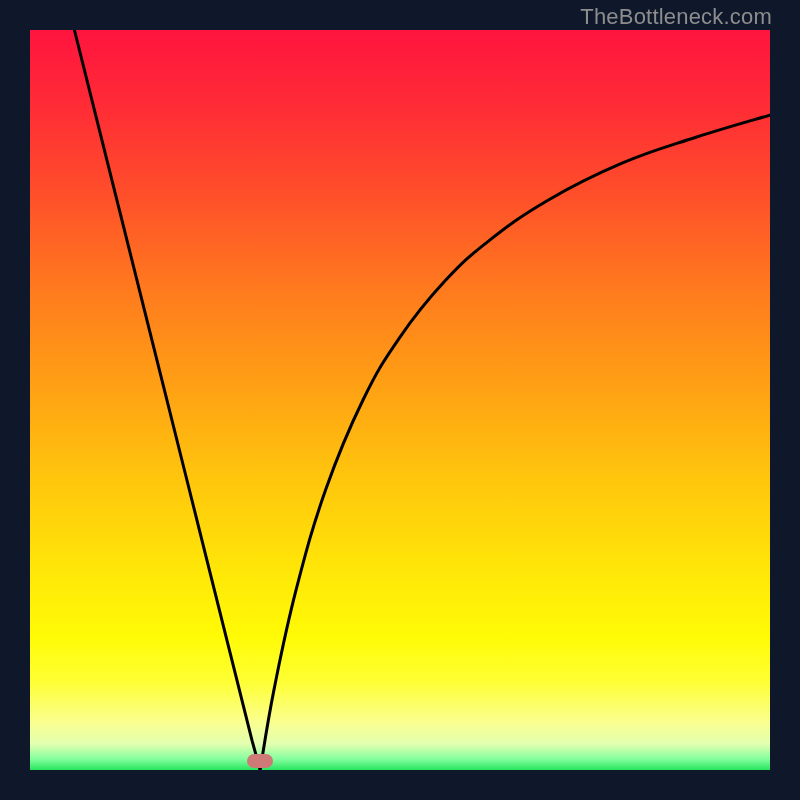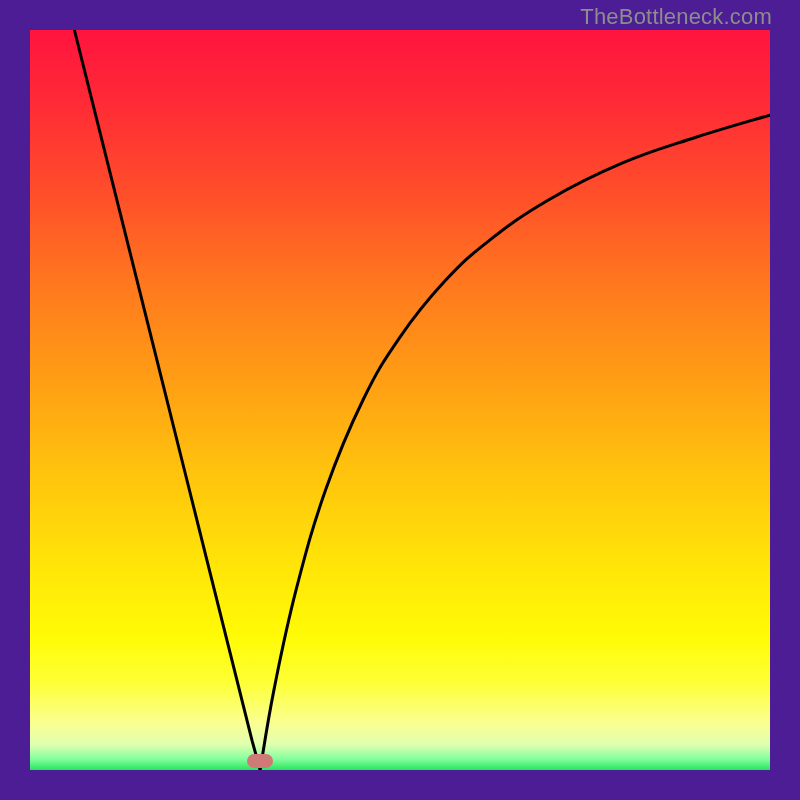--- a/index.html
+++ b/index.html
@@ -1,21 +1,21 @@
 <!DOCTYPE html>
 <html><head>
 <meta charset="utf-8">
 <style>
   * { margin: 0; padding: 0; box-sizing: border-box; }
   html, body { width: 800px; height: 800px; background: #000; overflow: hidden; }
   .frame {
     position: absolute;
     top: 0; left: 0;
     width: 800px; height: 800px;
-    background: #4c1d95;
+    background: #0f172a;
   }
   .plot-area {
     position: absolute;
     top: 30px;
     left: 30px;
     width: 740px;
     height: 740px;
     overflow: hidden;
   }
   .gradient {

